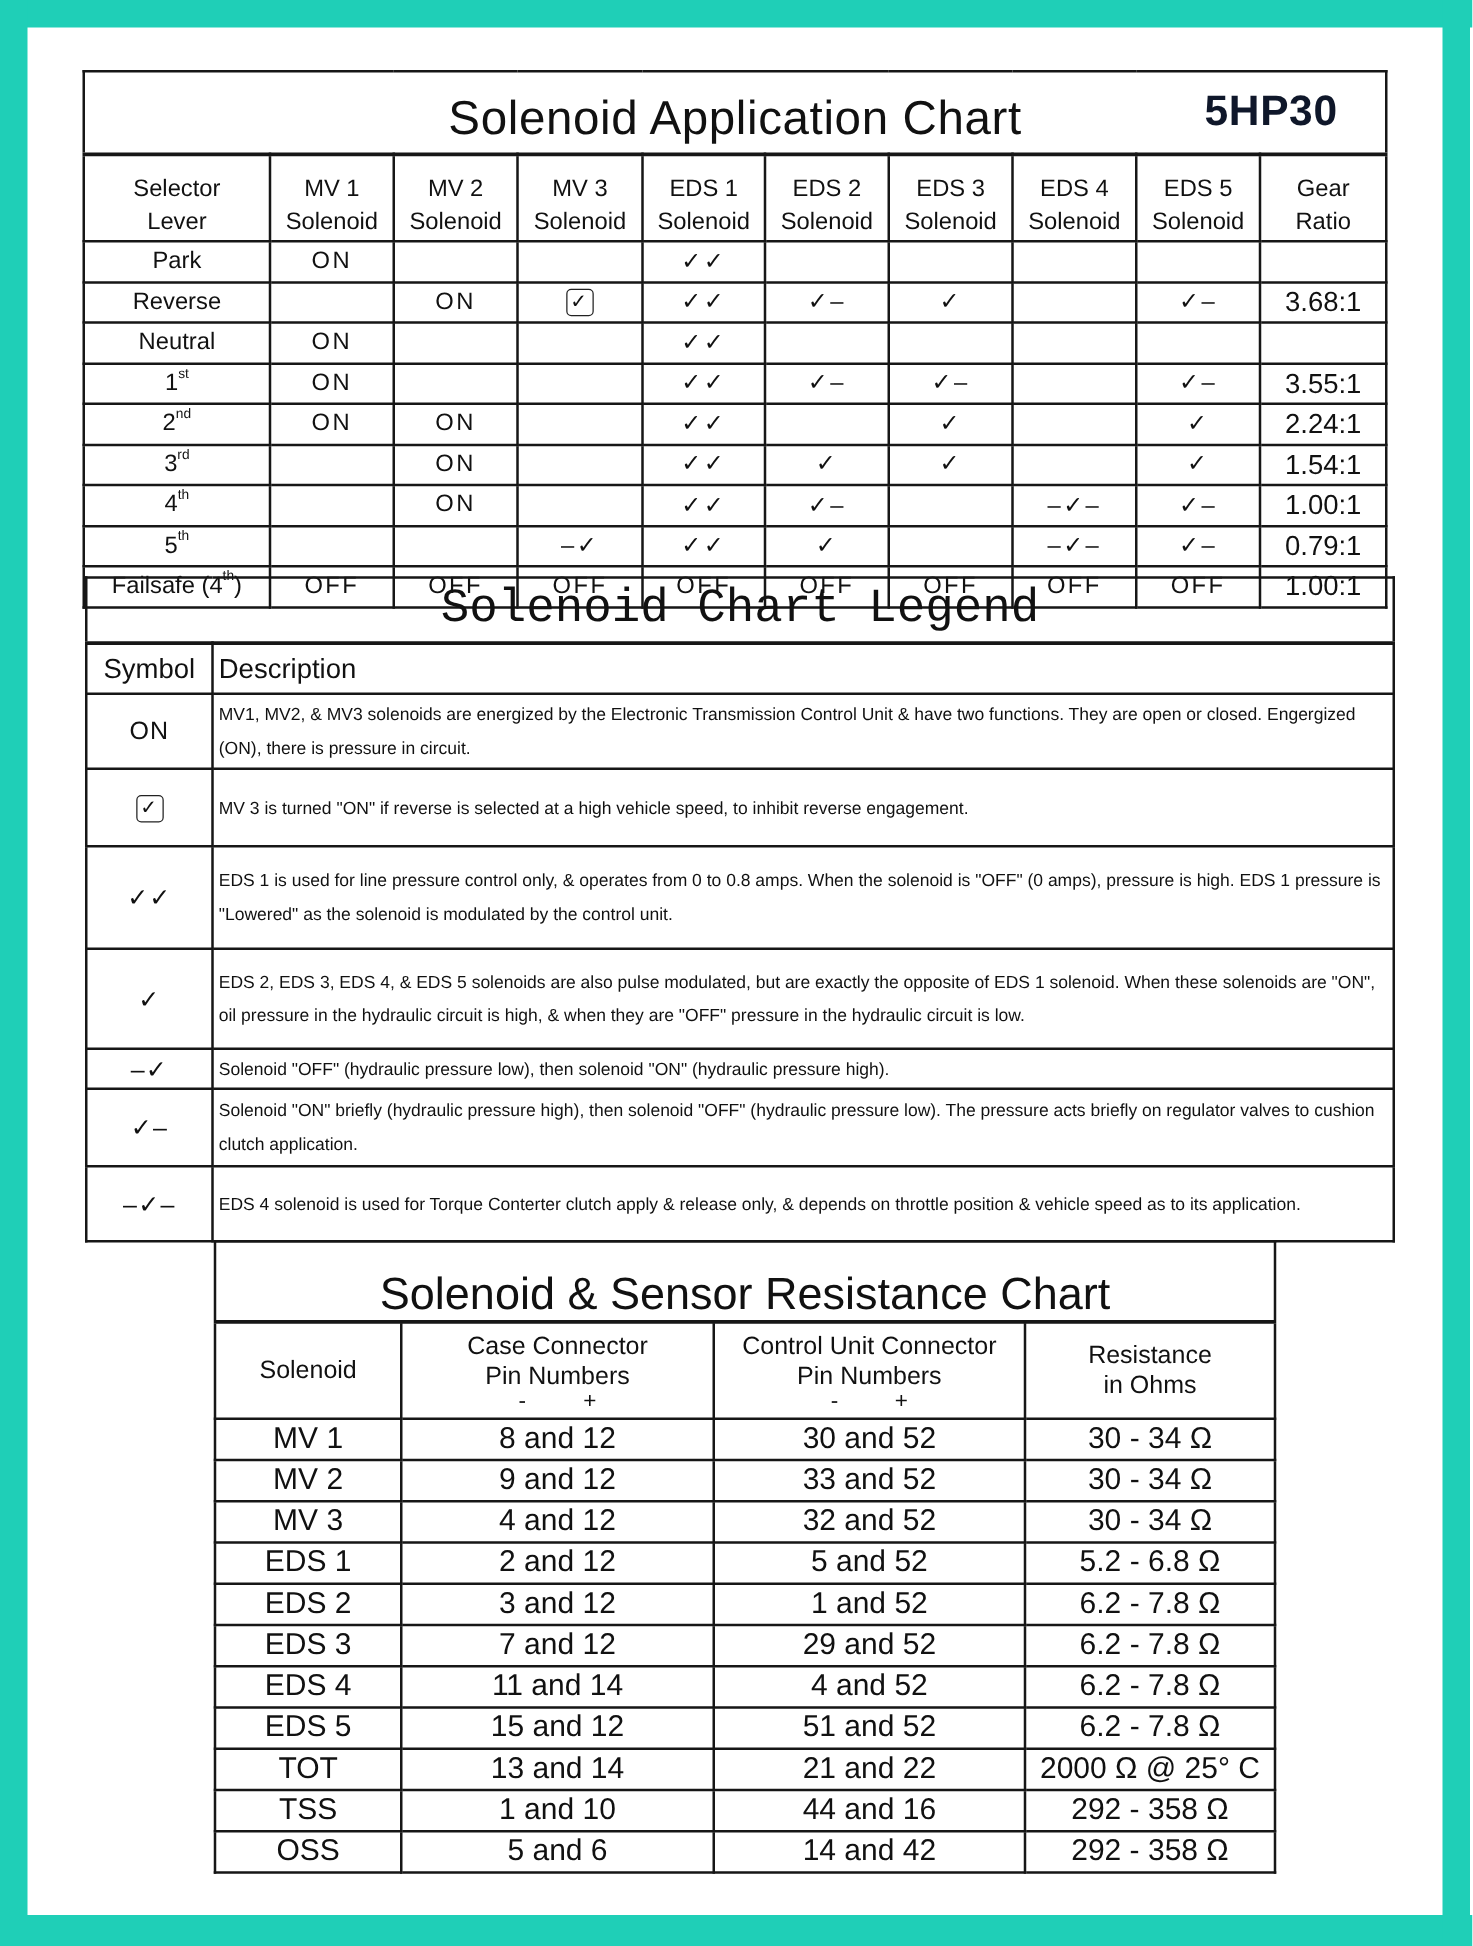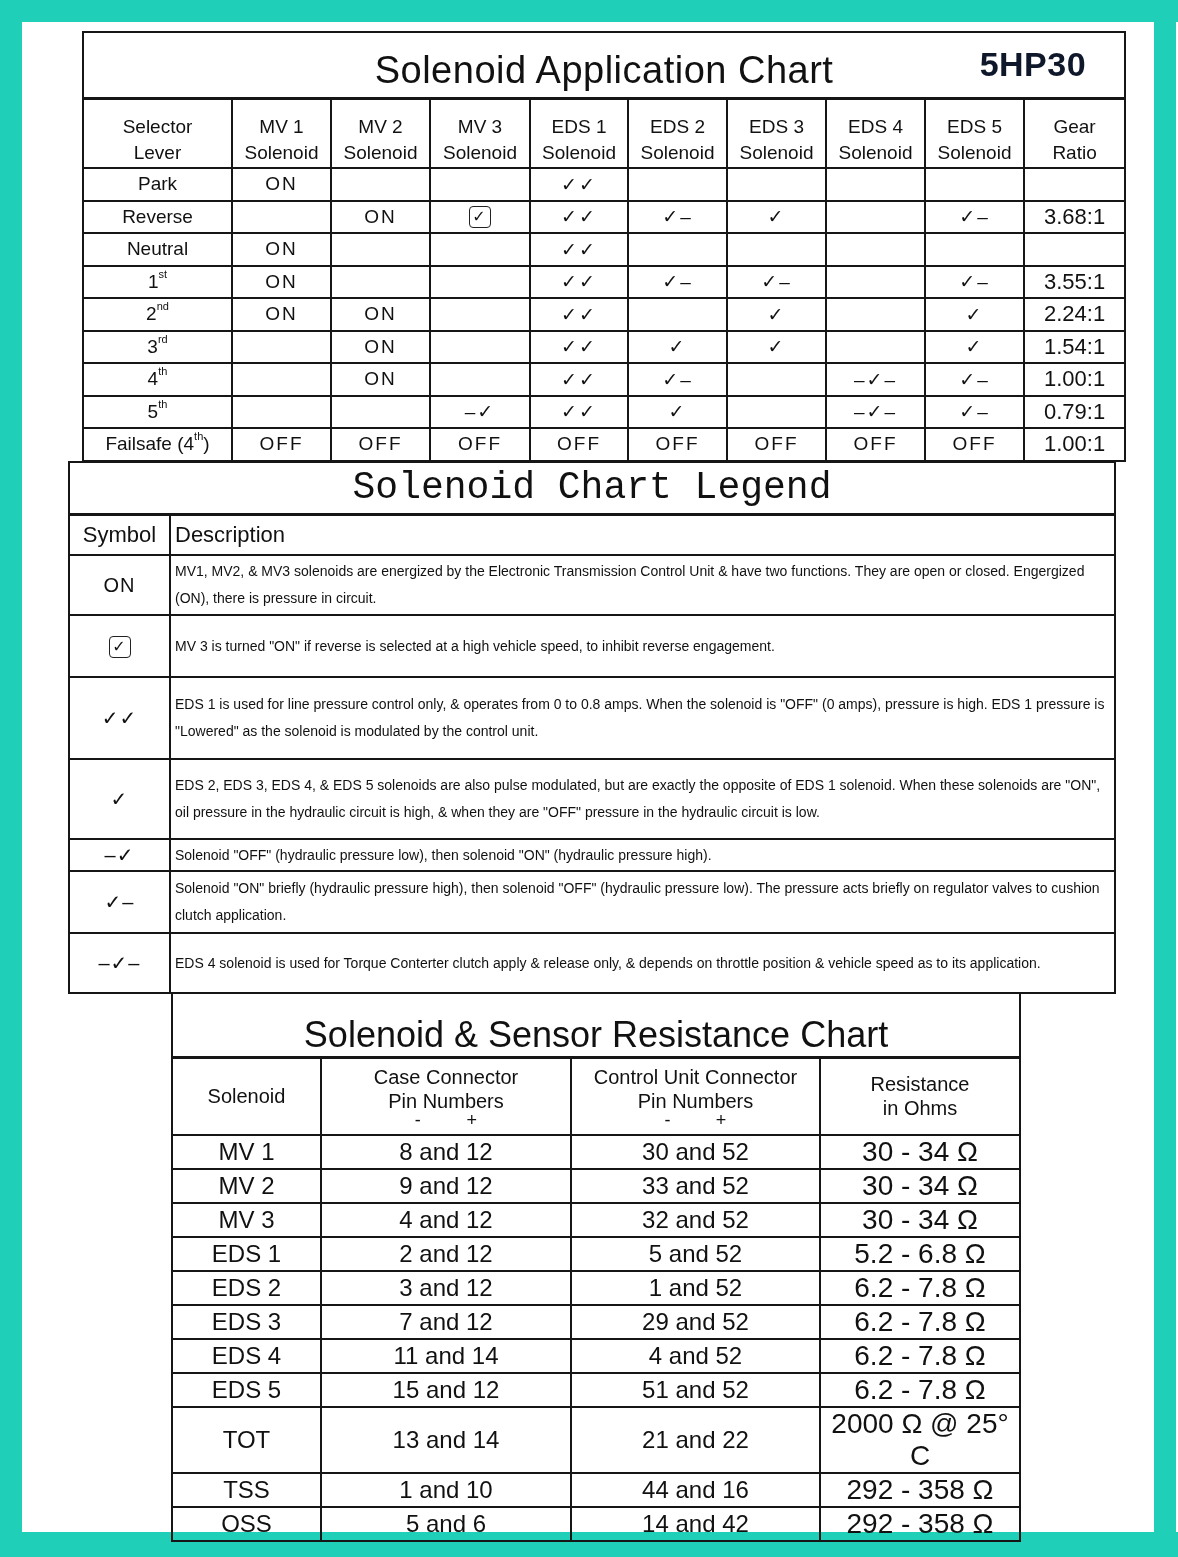--- a/index.html
+++ b/index.html
@@ -8,21 +8,21 @@
 
   .frame-top { position: absolute; left: 0; top: 0; width: 1178px; height: 22px; background: #1fcfb7; }
   .frame-left { position: absolute; left: 0; top: 0; width: 22px; height: 1557px; background: #1fcfb7; }
   .frame-bottom { position: absolute; left: 0; top: 1532px; width: 1178px; height: 25px; background: #1fcfb7; }
   .frame-right { position: absolute; left: 1154px; top: 0; width: 22px; height: 1557px; background: #1fcfb7; }
 
   table { border-collapse: collapse; position: absolute; table-layout: fixed; }
   td, th { border: 2px solid #161616; text-align: center; vertical-align: middle; font-weight: normal; }
 
   
-  #app-chart { left: 66px; top: 31px; width: 1042px; margin-left: 16px; }
+  #app-chart { left: 66px; top: 56px; width: 1042px; }
   #app-chart .title-cell { height: 66px; position: relative; border-bottom: 3px solid #161616; }
   #app-chart .title-text { font-size: 38px; letter-spacing: 0.5px; position: absolute; left: 0; right: 0; top: 16px; text-align: center; }
   #app-chart .model-badge { position: absolute; right: 38px; top: 12px; color: #0f172a; font-size: 34px; font-weight: bold; letter-spacing: 0.5px; }
   #app-chart .hdr th { height: 70px; font-size: 19px; line-height: 26px; padding-top: 14px; }
   #app-chart .row td { height: 32.5px; font-size: 19px; }
   #app-chart td.lever { font-size: 19px; }
   #app-chart td.ratio { font-size: 22px; }
   #app-chart td.sym { font-size: 19px; letter-spacing: 2px; }
   sup { font-size: 11px; vertical-align: top; position: relative; top: -3px; }
   .boxcheck { display: inline-block; width: 22px; height: 22px; border: 1.6px solid #222; border-radius: 4px; font-size: 16px; line-height: 19px; text-align: center; }
@@ -34,21 +34,21 @@
   #legend .lhdr td.symcol { text-align: center; padding: 0; }
   #legend td.sym { font-size: 20px; letter-spacing: 1px; }
   #legend td.desc { text-align: left; font-size: 14px; line-height: 27px; padding: 0 4px; }
 
   
   #res-chart { left: 171px; top: 992px; width: 848px; }
   #res-chart .title-cell { height: 62px; font-size: 36px; text-align: center; padding-top: 20px; border-bottom: 3px solid #161616; }
   #res-chart .rhdr th { height: 77px; font-size: 20px; line-height: 24px; }
   #res-chart .pm { display: flex; justify-content: space-around; padding: 0 70px; font-size: 18px; line-height: 14px; }
   #res-chart .rrow td { height: 33px; font-size: 24px; }
-  #res-chart td.res { font-size: 28px; border-radius: 11px; }
+  #res-chart td.res { font-size: 24px; border-radius: 11px; }
 </style>
 </head>
 <body>
 
 <div class="frame-top"></div>
 <div class="frame-left"></div>
 <div class="frame-bottom"></div>
 <div class="frame-right"></div>
 
 <table id="app-chart">

